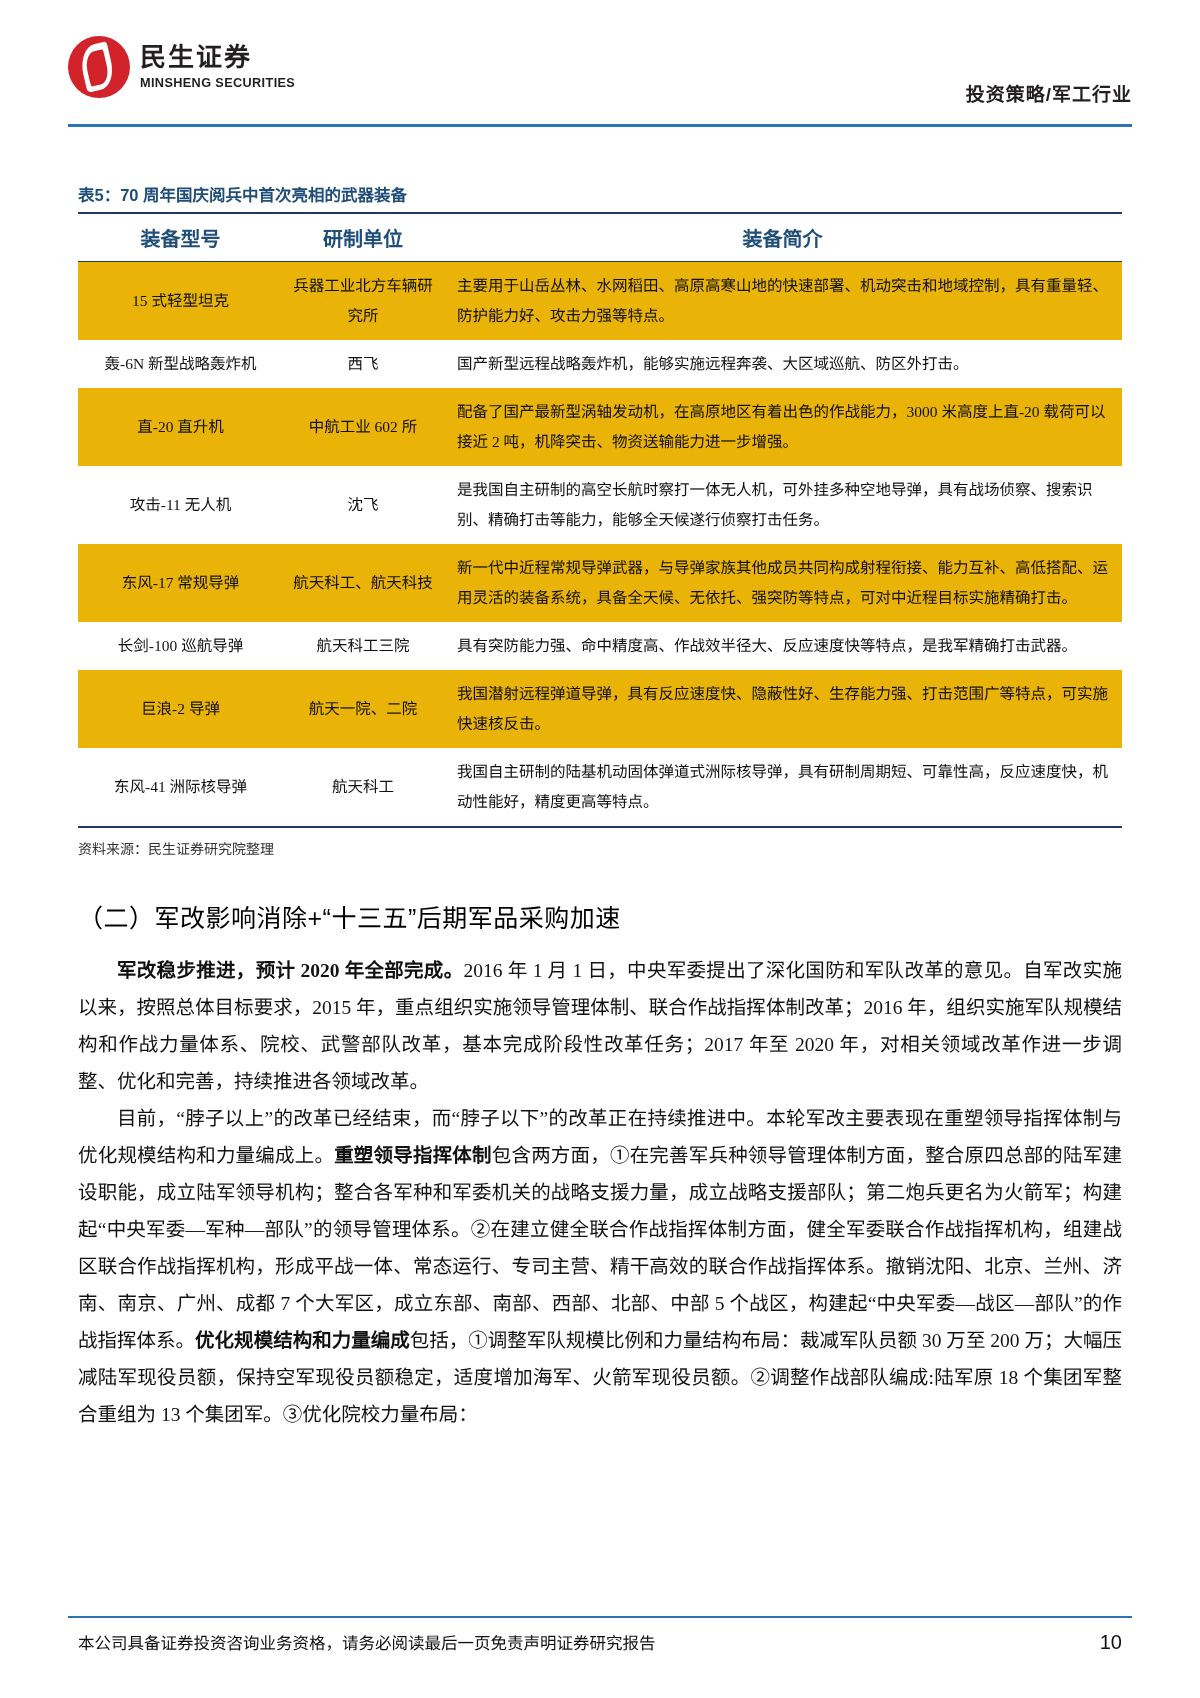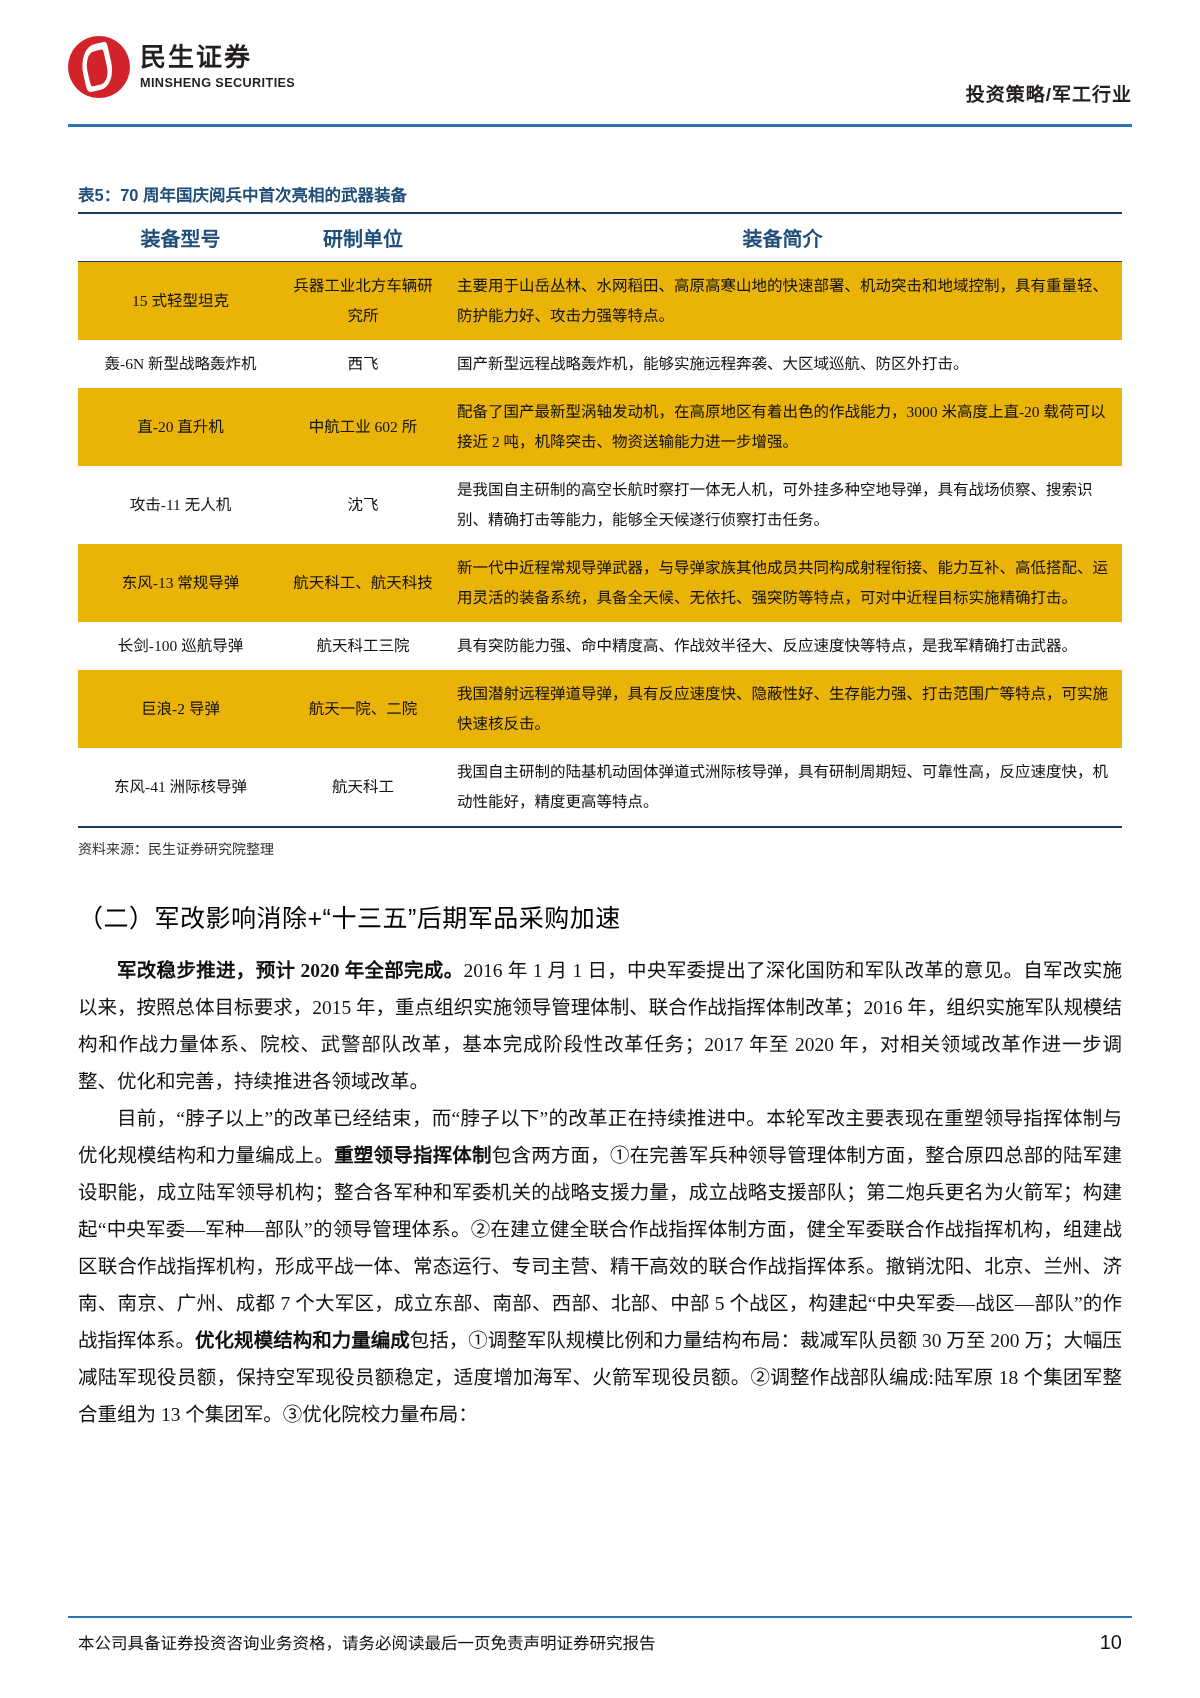--- a/index.html
+++ b/index.html
@@ -258,21 +258,21 @@
             <td class="c1">直-20 直升机</td>
             <td class="c2">中航工业 602 所</td>
             <td class="c3">配备了国产最新型涡轴发动机，在高原地区有着出色的作战能力，3000 米高度上直-20 载荷可以接近 2 吨，机降突击、物资送输能力进一步增强。</td>
           </tr>
           <tr>
             <td class="c1">攻击-11 无人机</td>
             <td class="c2">沈飞</td>
             <td class="c3">是我国自主研制的高空长航时察打一体无人机，可外挂多种空地导弹，具有战场侦察、搜索识别、精确打击等能力，能够全天候遂行侦察打击任务。</td>
           </tr>
           <tr class="alt">
-            <td class="c1">东风-13 常规导弹</td>
+            <td class="c1">东风-17 常规导弹</td>
             <td class="c2">航天科工、航天科技</td>
             <td class="c3">新一代中近程常规导弹武器，与导弹家族其他成员共同构成射程衔接、能力互补、高低搭配、运用灵活的装备系统，具备全天候、无依托、强突防等特点，可对中近程目标实施精确打击。</td>
           </tr>
           <tr>
             <td class="c1">长剑-100 巡航导弹</td>
             <td class="c2">航天科工三院</td>
             <td class="c3">具有突防能力强、命中精度高、作战效半径大、反应速度快等特点，是我军精确打击武器。</td>
           </tr>
           <tr class="alt">
             <td class="c1">巨浪-2 导弹</td>

